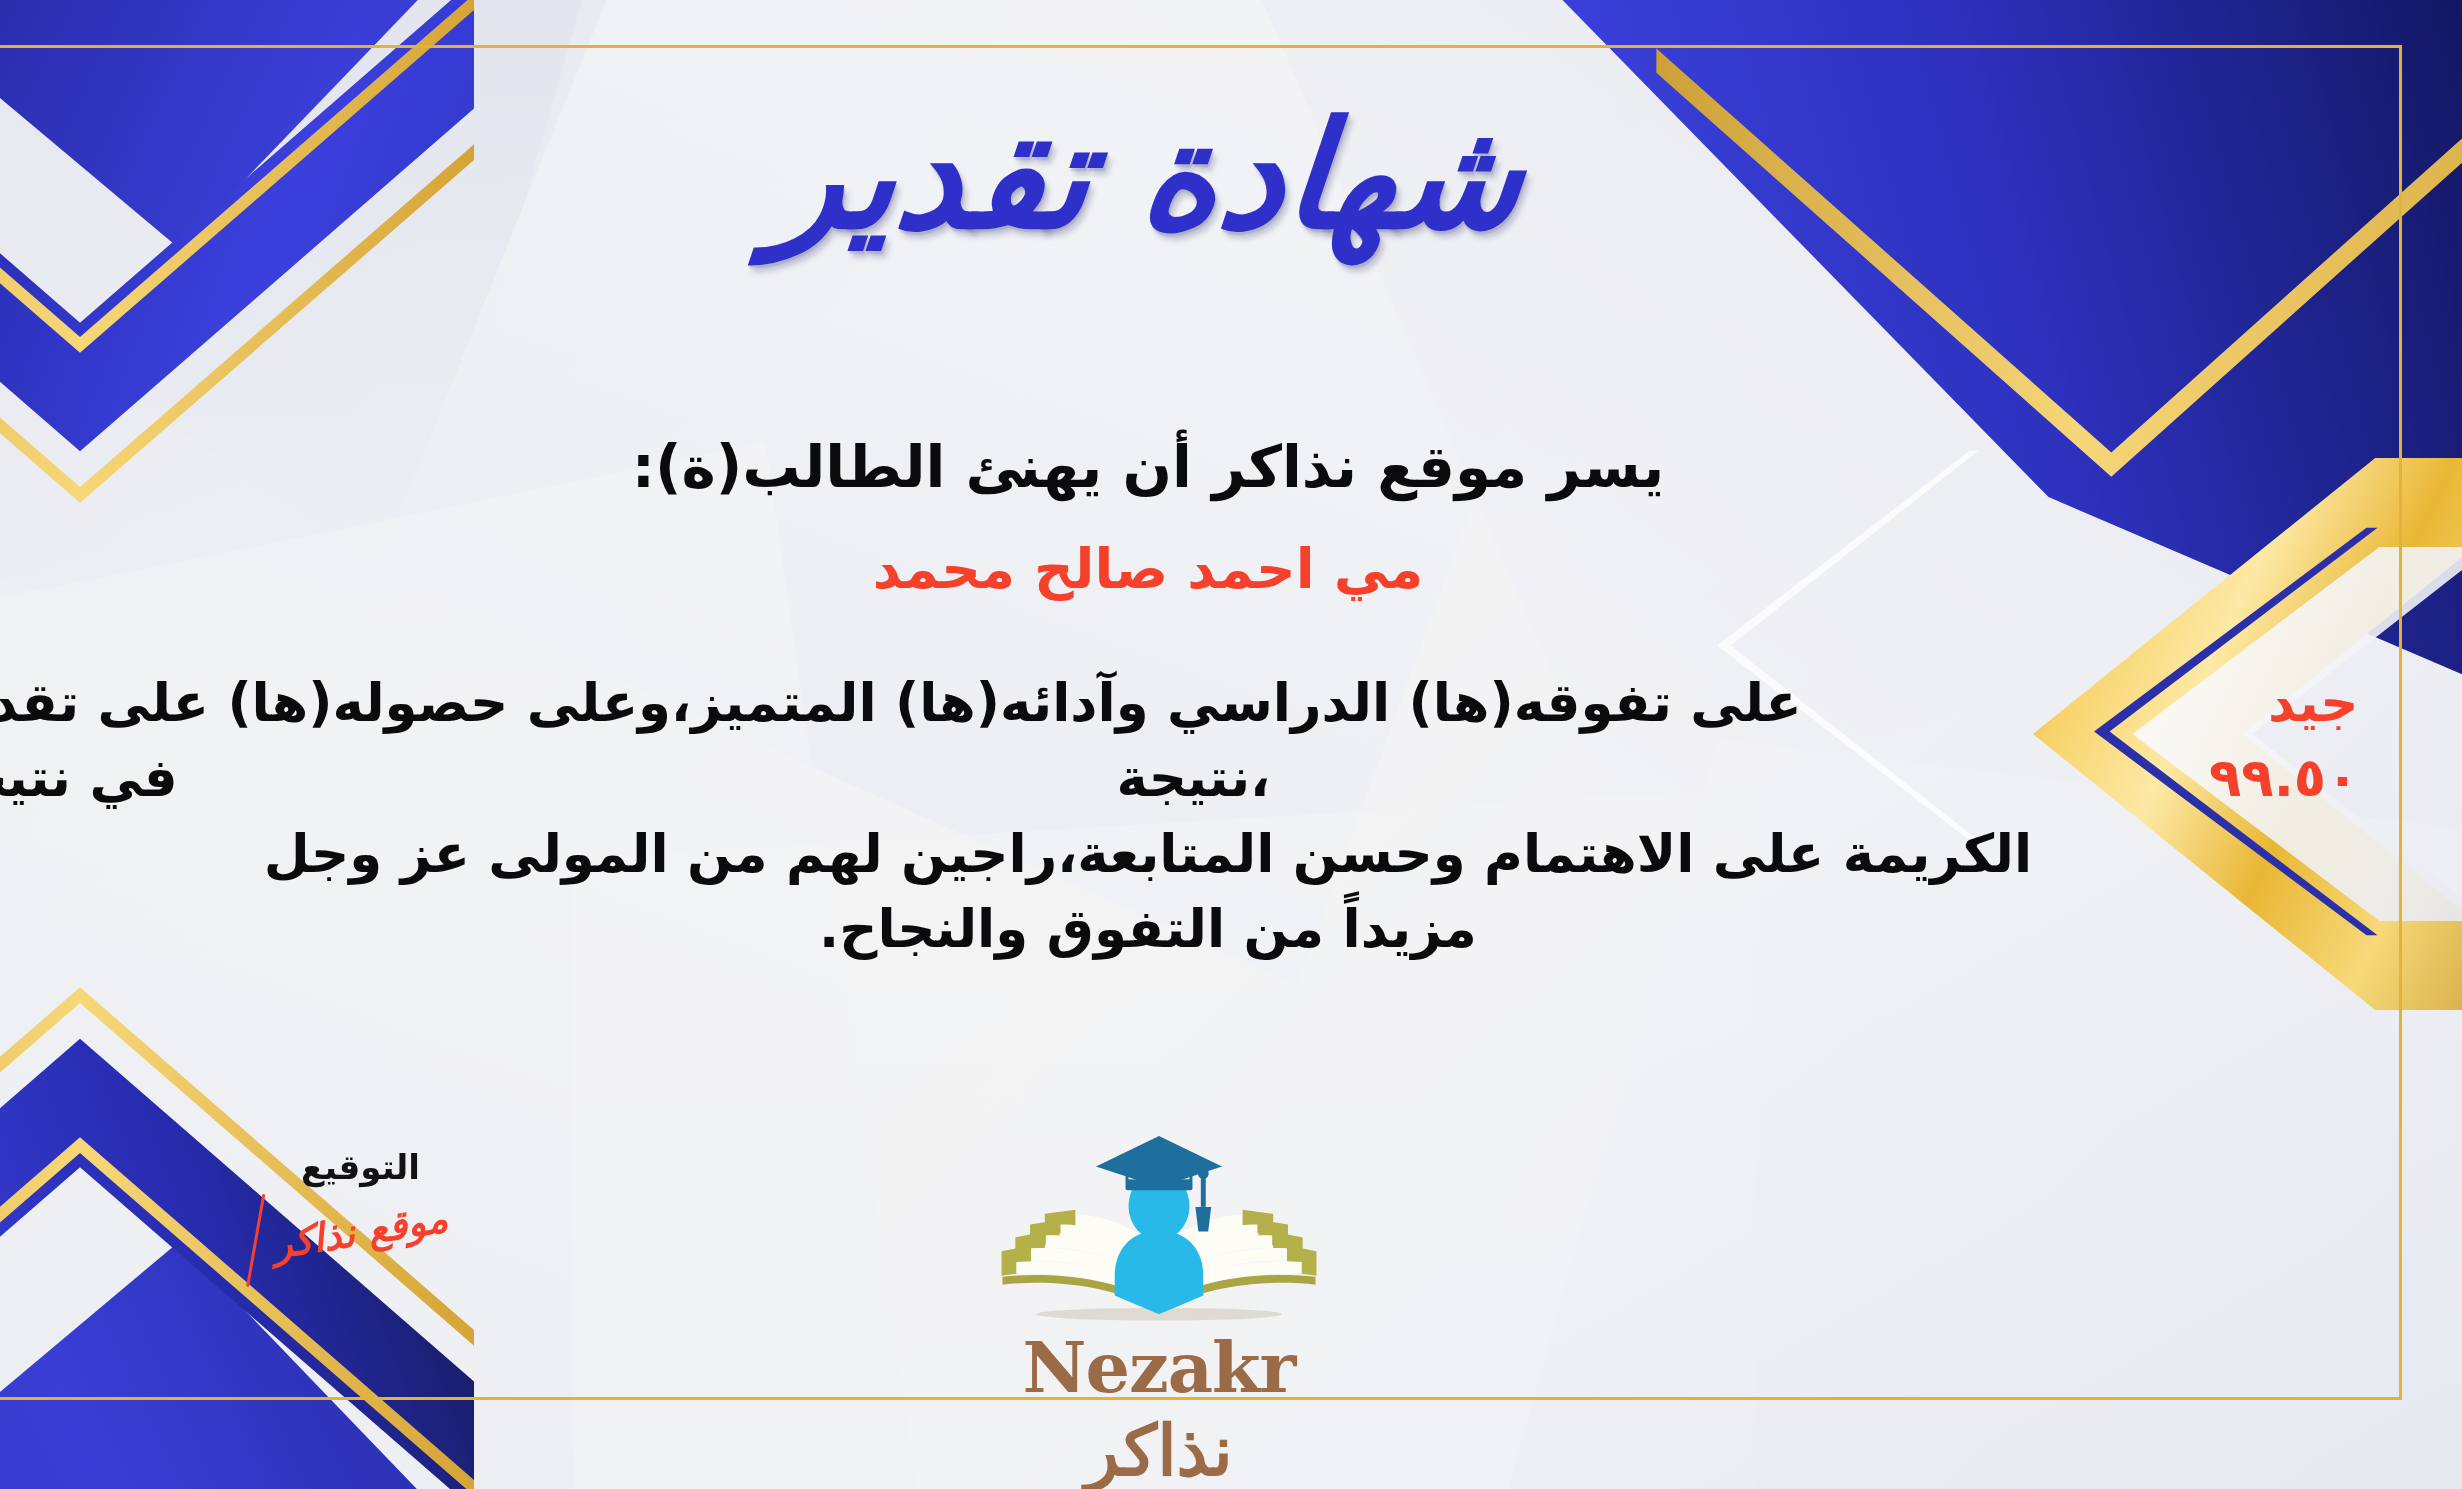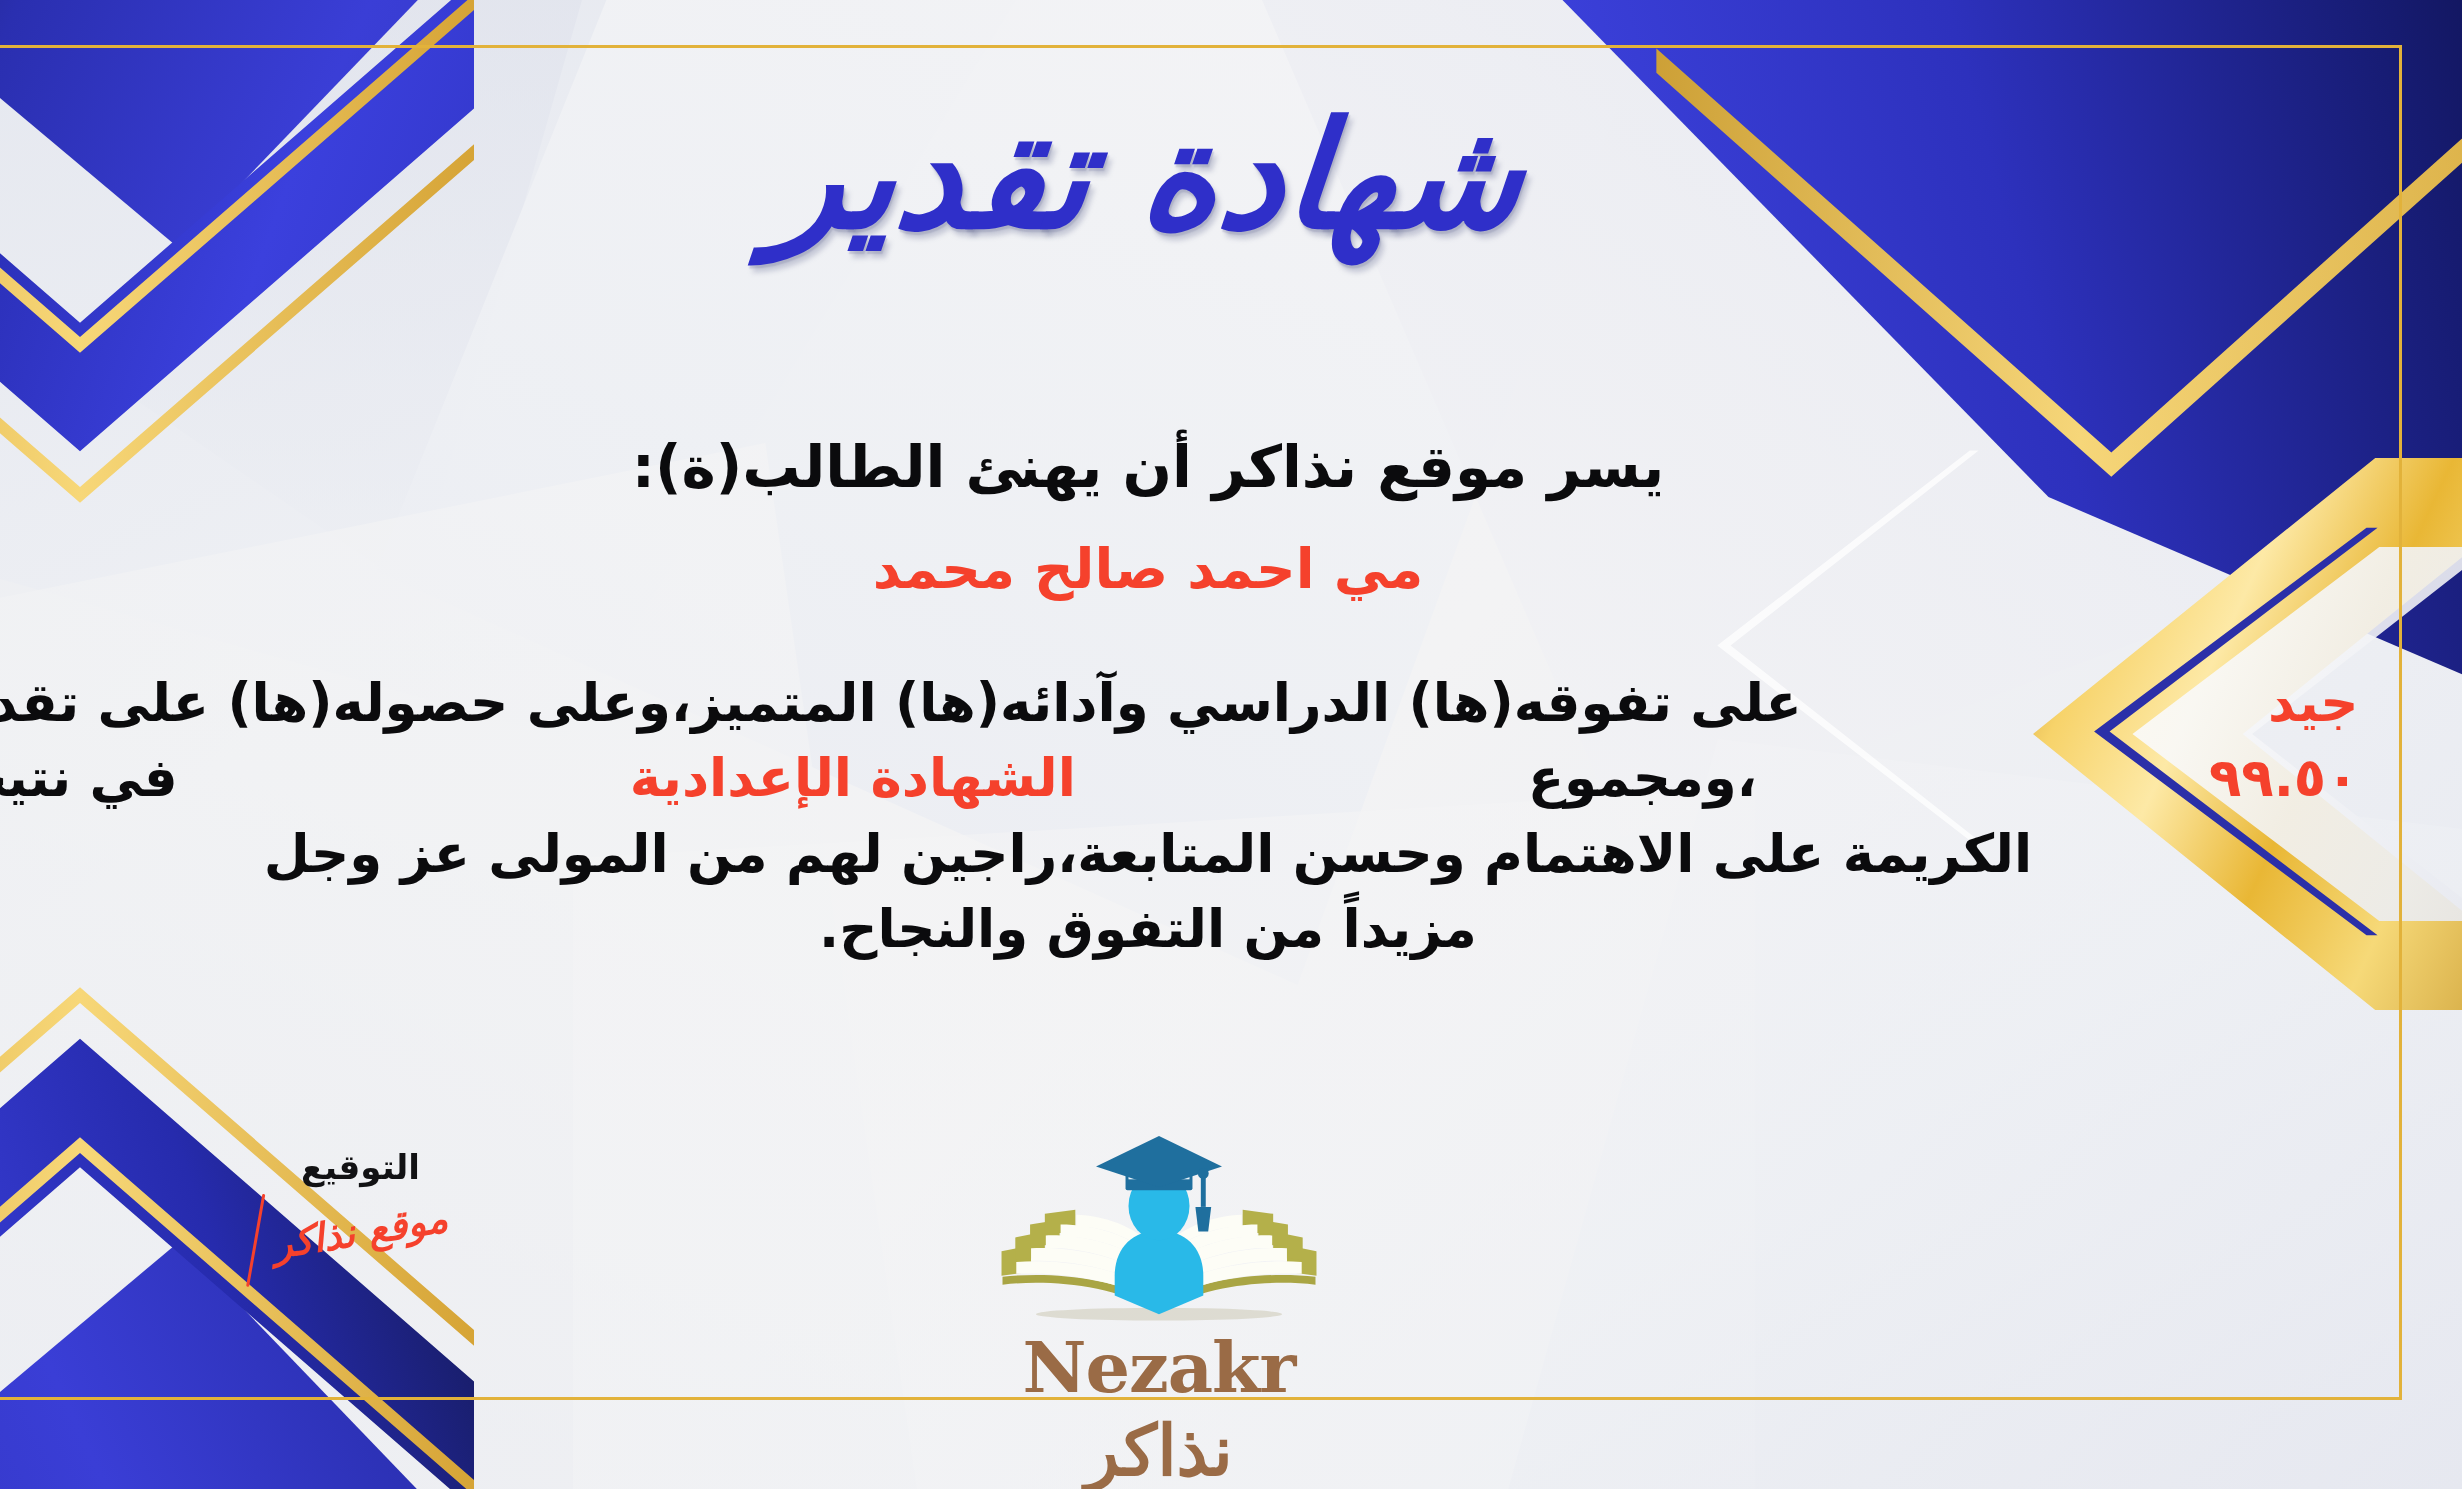--- a/index.html
+++ b/index.html
@@ -362,22 +362,21 @@
 
     <div class="body-block">
 
       <span class="body-line justified">
         <span class="hl">جيد</span>
         <span>على تفوقه(ها) الدراسي وآدائه(ها) المتميز،وعلى حصوله(ها) على تقدير</span>
       </span>
 
       <span class="body-line justified">
         <span class="num">٩٩.٥٠</span>
-        <span>،ومجموع</span>
-        <span class="hl">الشهادة الإعدادية</span>
+        <span>،نتيجة</span>
         <span>في نتيجة</span>
       </span>
 
       <span class="body-line">الكريمة على الاهتمام وحسن المتابعة،راجين لهم من المولى عز وجل</span>
 
       <span class="body-line">مزيداً من التفوق والنجاح.</span>
     </div>
 
     <div class="sig-wrap">
       <div class="sig-label">التوقيع</div>

